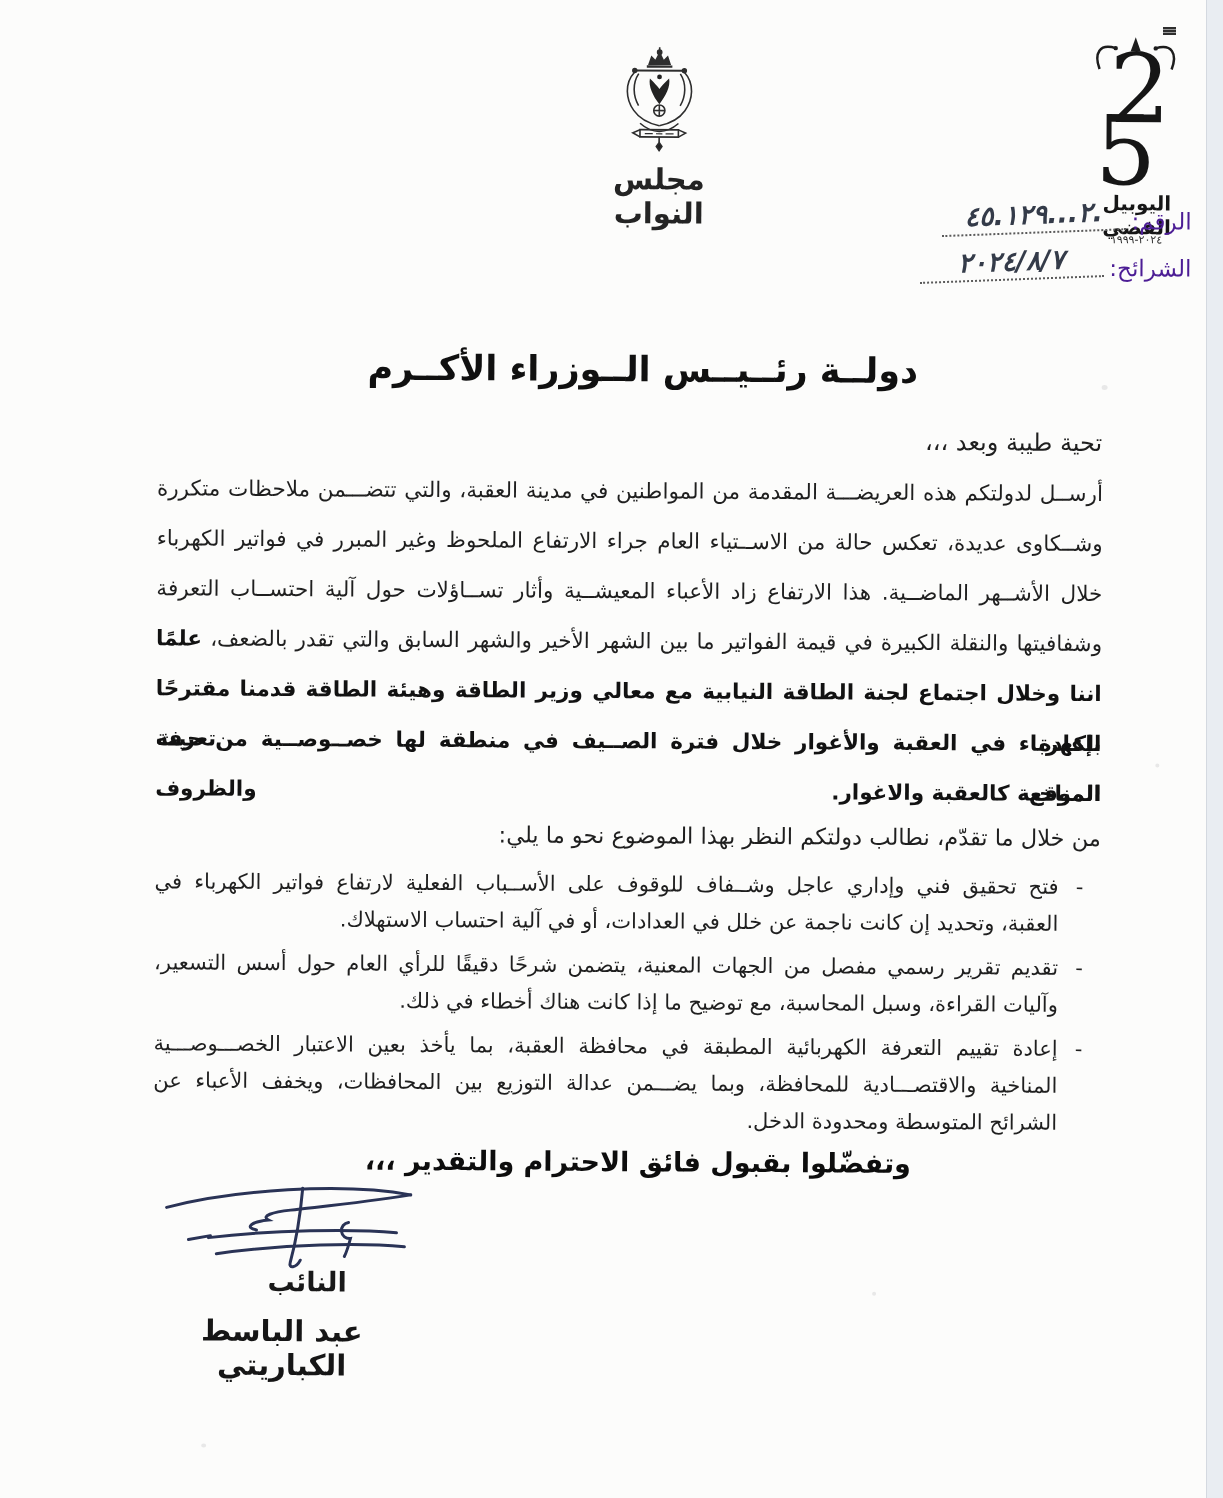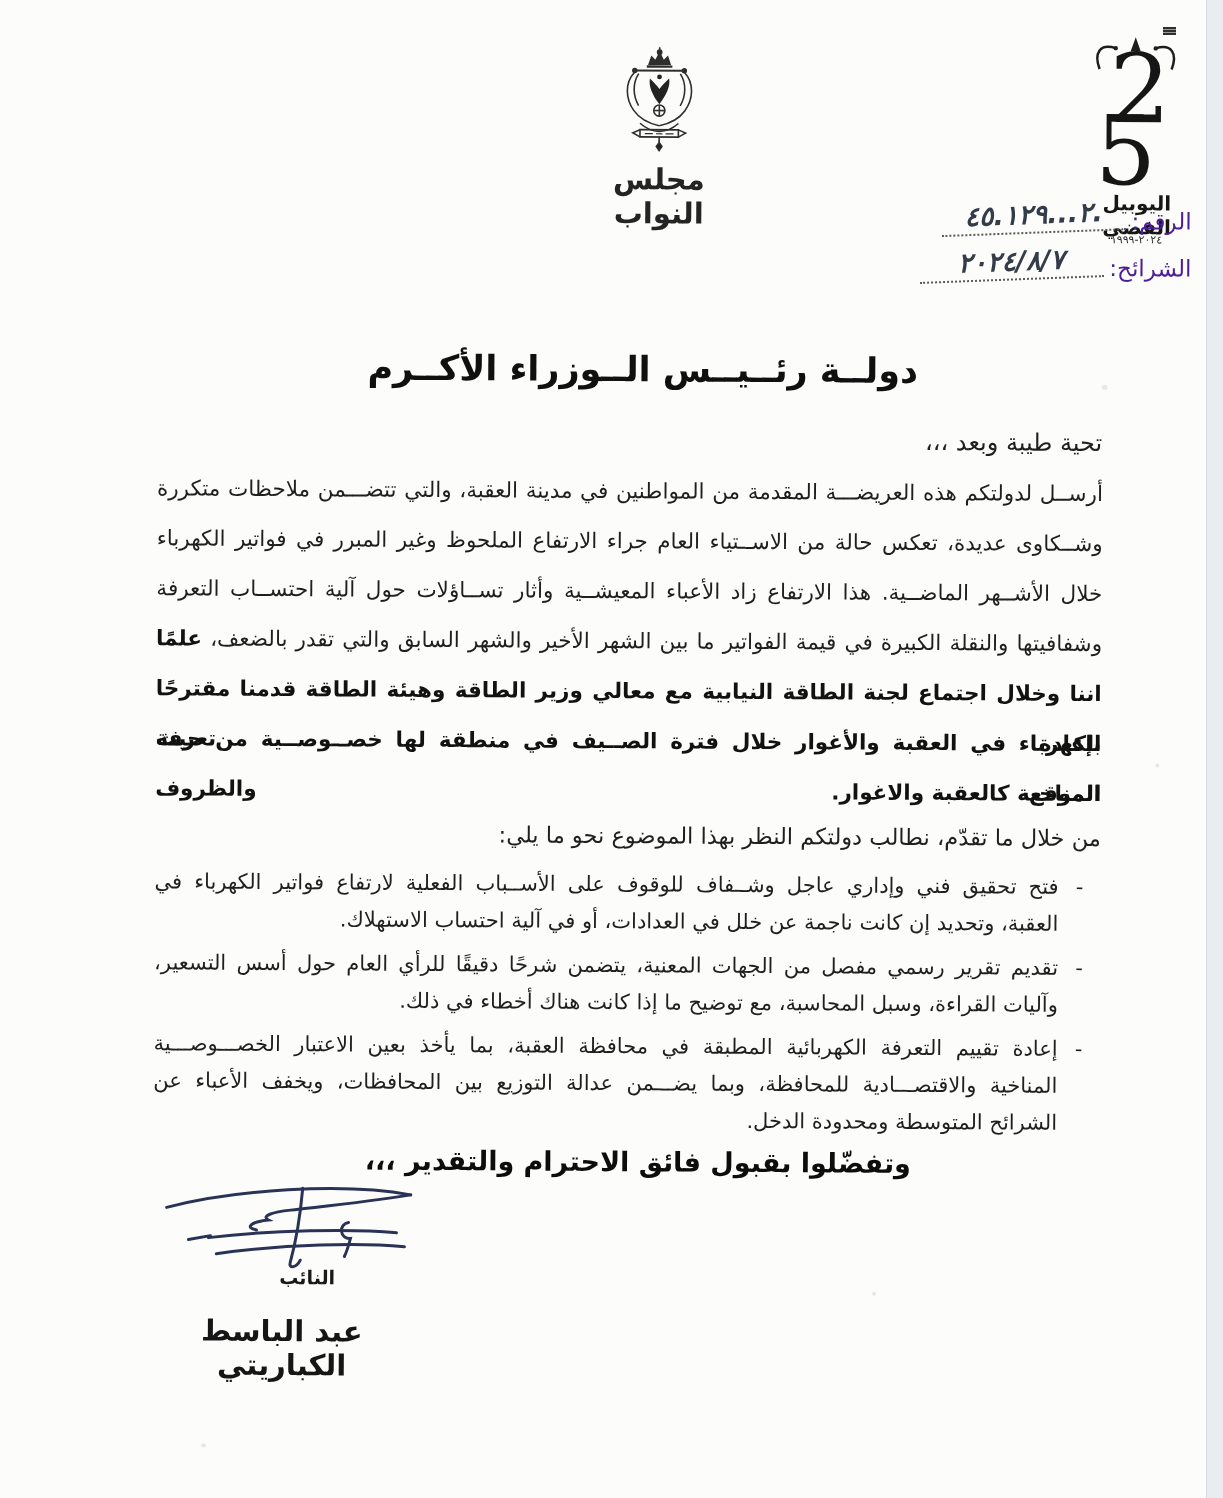--- a/index.html
+++ b/index.html
@@ -47,21 +47,21 @@
   .bullets{position:absolute;left:160px;width:946px;top:866px;direction:rtl;font-size:21px;}
   .bullet{display:flex;margin-bottom:7px;}
   .dash{width:42px;text-align:center;line-height:37px;flex:none;}
   .bl{flex:1;min-width:0;}
   .bl .jline{line-height:37px;height:37px;}
   .bl .rline{line-height:37px;height:37px;}
 
   .closing{position:absolute;left:185px;width:920px;top:1146px;text-align:center;font-size:27px;font-weight:700;color:#0d0d0d;direction:rtl;}
 
   .signature{position:absolute;left:160px;top:1180px;width:280px;height:95px;}
-  .role{position:absolute;left:240px;top:1268px;width:150px;text-align:center;font-size:19px;font-weight:700;color:#191919;}
+  .role{position:absolute;left:240px;top:1268px;width:150px;text-align:center;font-size:27px;font-weight:700;color:#191919;}
   .name{position:absolute;left:140px;top:1316px;width:300px;text-align:center;font-size:29px;font-weight:700;color:#161616;}
 </style>
 </head>
 <body>
 
 <div class="page">
 
   <div class="scan-strip"></div>
   <div class="corner-mark"></div>
 

